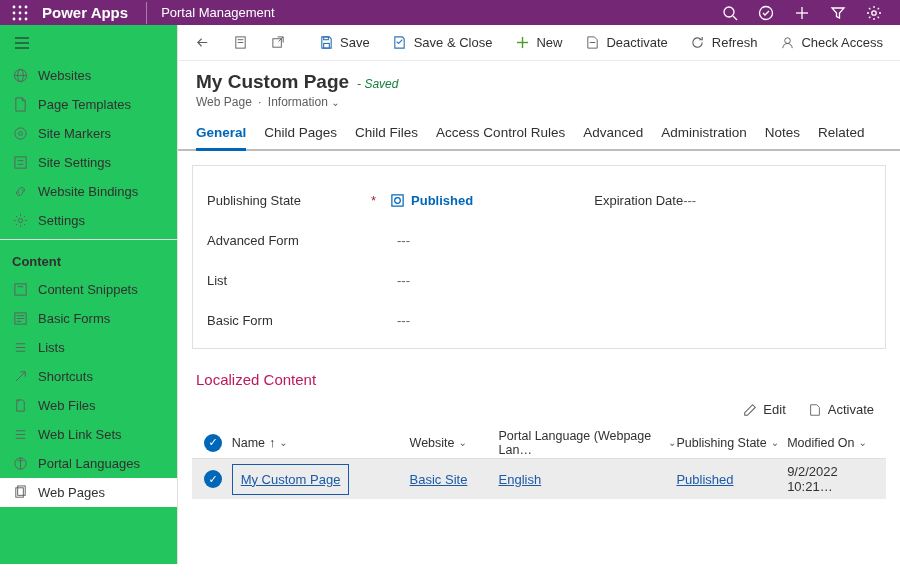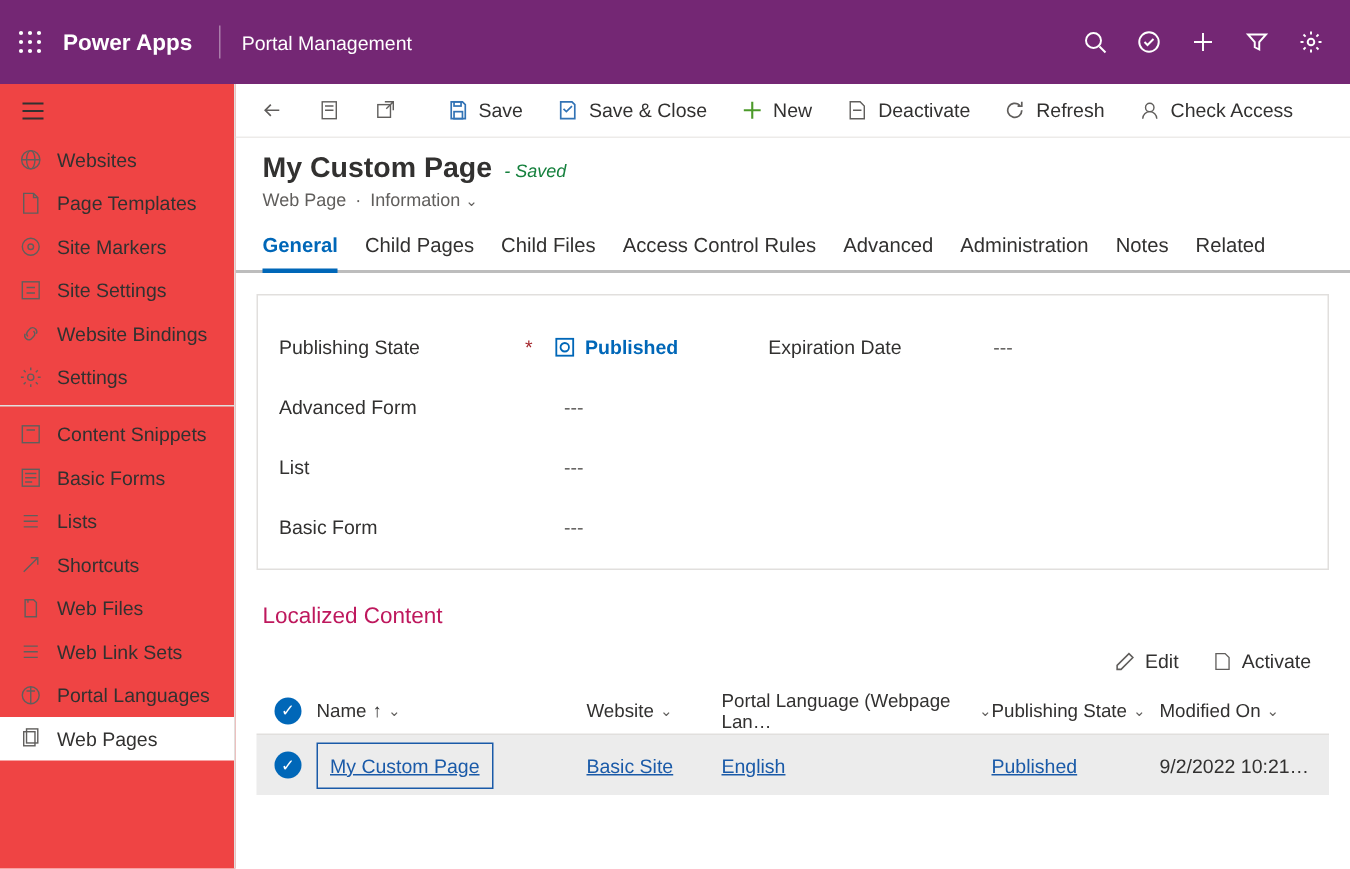--- a/index.html
+++ b/index.html
@@ -1,30 +1,30 @@
 <!DOCTYPE html>
 <html><head>
 <meta charset="utf-8">
 <style>
 * { box-sizing: border-box; margin: 0; padding: 0; font-family: "Segoe UI", -apple-system, sans-serif; }
 body { width: 900px; height: 579px; overflow: hidden; background: #fff; font-size: 13px; color: #323130; }
 
 
-.topbar { height: 56px; background: #742774; color: #fff; display: flex; align-items: center; padding: 0 8px; }
+.topbar { height: 25px; background: #742774; color: #fff; display: flex; align-items: center; padding: 0 8px; }
 .topbar .waffle { width: 24px; height: 24px; display: flex; align-items: center; justify-content: center; margin-right: 10px; cursor: pointer; }
 .topbar .brand { font-size: 15px; font-weight: 600; margin-right: 18px; }
 .topbar .divider-v { width: 1px; height: 22px; background: rgba(255,255,255,0.4); margin-right: 14px; }
 .topbar .appname { font-size: 13px; }
 .topbar .spacer { flex: 1; }
 .topbar .hicon { width: 36px; height: 40px; display: flex; align-items: center; justify-content: center; cursor: pointer; }
 
 .shell { display: flex; height: calc(579px - 40px); }
 
 
-.sidebar { width: 157px; background: #ef4444; border-right: 1px solid #e1dfdd; overflow-y: auto; display: flex; flex-direction: column; }
+.sidebar { width: 178px; background: #22c55e; border-right: 1px solid #e1dfdd; overflow-y: auto; display: flex; flex-direction: column; }
 .sidebar .ham { height: 36px; display: flex; align-items: center; padding-left: 14px; cursor:pointer; }
 .sidebar .item { height: 29px; display: flex; align-items: center; padding-left: 12px; gap: 10px; cursor: pointer; color: #323130; }
 .sidebar .item.selected { background: #fff; }
 .sidebar .icon { width: 16px; height: 16px; display:flex; align-items:center; justify-content:center; color:#605e5c; }
 .sidebar .group { padding: 10px 12px 6px; font-weight: 600; font-size: 13px; color: #323130; }
 .sidebar .hr { height: 1px; background: #e1dfdd; margin: 4px 0; }
 
 
 .main { flex: 1; display: flex; flex-direction: column; overflow: hidden; }
 .cmdbar { height: 36px; border-bottom: 1px solid #edebe9; display: flex; align-items: center; padding: 0 6px; gap: 2px; }
@@ -42,21 +42,21 @@
 .tab.active { color: #0067b8; border-bottom: 3px solid #0067b8; margin-bottom: -2px; font-weight:600; }
 
 .content { overflow-y: auto; flex:1; padding: 0; }
 .formarea { border: 1px solid #e1dfdd; margin: 14px 14px 0 14px; padding: 14px 14px 8px; }
 .frow { display: flex; align-items: center; height: 40px; }
 .flabel { width: 160px; color: #323130; font-size: 13px; }
 .freq { color: #a4262c; margin-left:4px; }
 .fval { color: #323130; font-size: 13px; display:flex; align-items:center; gap:6px; }
 .fval.blue { color:#0067b8; font-weight:600; }
 .fval .dash { color:#605e5c; }
-.fcol2 { margin-left: 60px; display:flex; align-items:center; }
+.fcol2 { margin-left: 60px; display:flex; align-items:center;text-align:right; }
 .fcol2 .flabel { width: 150px; }
 
 .section-title { font-size: 15px; font-weight: 400; margin: 22px 18px 10px; color:#be185d; }
 .gridcmds { display:flex; justify-content:flex-end; gap:6px; padding: 0 18px 6px; }
 .gridbtn { display:flex; align-items:center; gap:6px; padding: 4px 8px; cursor:pointer; }
 .grid { margin: 0 14px; }
 .gridhead { display:flex; align-items:center; height:32px; border-bottom:1px solid #e1dfdd; padding-left: 12px; }
 .ghcell { font-size:12.5px; color:#323130; display:flex; align-items:center; gap:4px; }
 .gridrow { display:flex; align-items:center; height:40px; background:#ececec; padding-left:12px; }
 .gcell { font-size:13px; }
@@ -180,20 +180,21 @@
     <div class="item">
         <span class="icon">
           <svg width="15" height="15" viewBox="0 0 16 16" fill="none" stroke="#605e5c" stroke-width="1">
             <circle cx="8" cy="8" r="2.2"></circle>
             <path d="M8 1 v2 M8 13 v2 M1 8 h2 M13 8 h2 M3 3 l1.4 1.4 M11.6 11.6 L13 13 M13 3 l-1.4 1.4 M4.4 11.6 L3 13"></path>
           </svg>
         </span>
         <span>Settings</span>
       </div>
     <div class="hr"></div>
+    <div class="group">Content</div>
     <div class="item">
         <span class="icon">
           <svg width="15" height="15" viewBox="0 0 16 16" fill="none" stroke="#605e5c" stroke-width="1">
             <rect x="2" y="2" width="12" height="12"></rect>
             <line x1="5" y1="5" x2="11" y2="5"></line>
           </svg>
         </span>
         <span>Content Snippets</span>
       </div>
     <div class="item">

